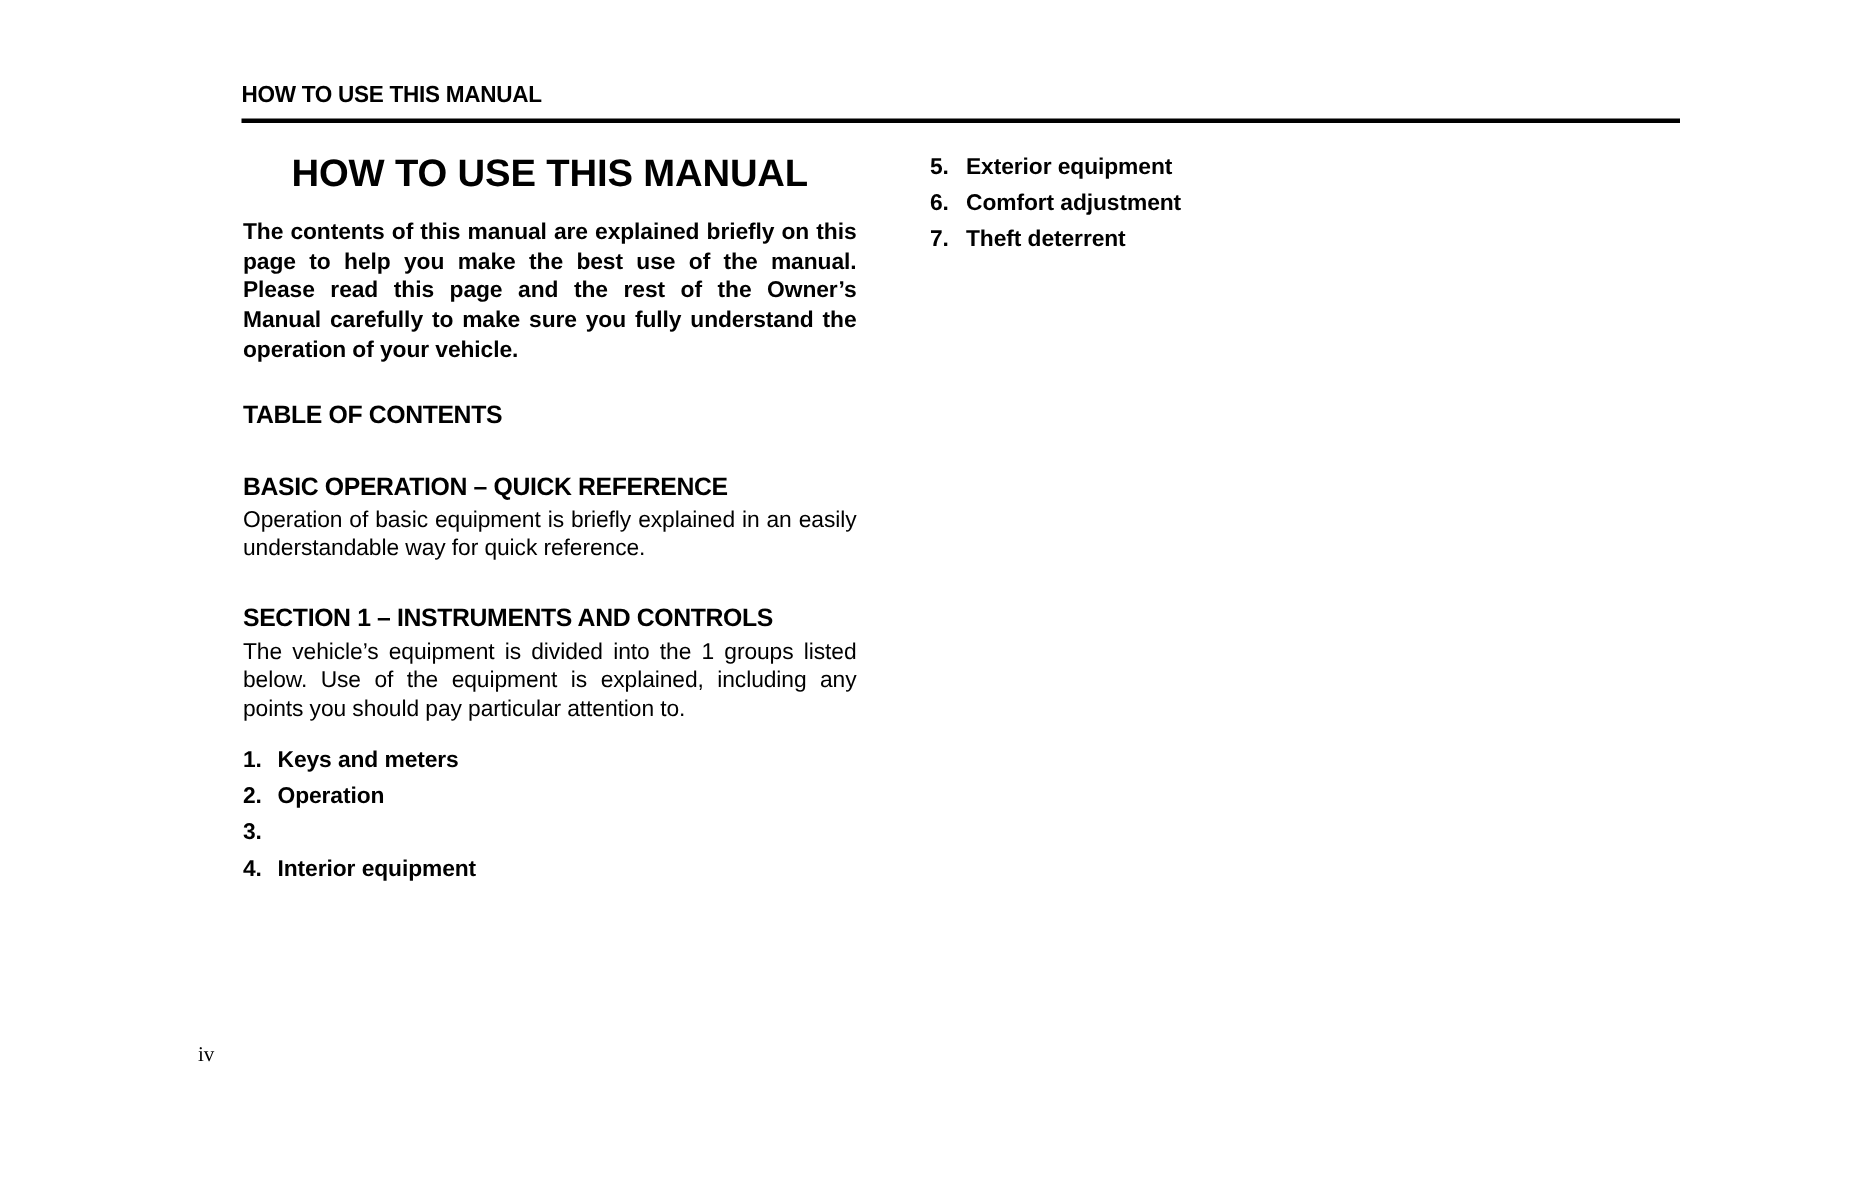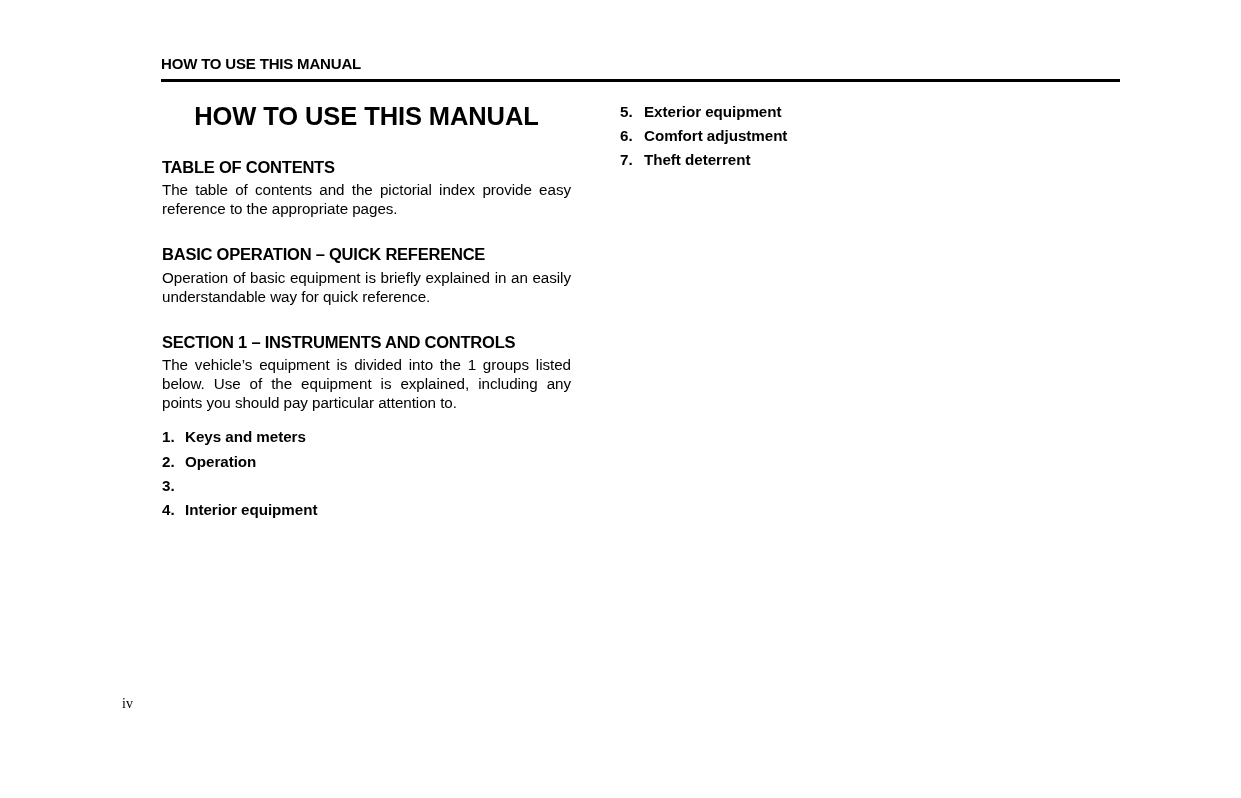--- a/index.html
+++ b/index.html
@@ -130,45 +130,45 @@
     flex: 0 0 23px;
   }
   .numlist.right li .num {
     width: 24px;
     flex: 0 0 24px;
   }
 
   
   .folio {
     position: absolute;
-    left: 122px;
+    left: 132px;
     top: 697px;
     font-family: "Liberation Serif", serif;
     font-size: 14px;
     line-height: 1;
     color: #000000;
   }
 </style>
 </head>
 <body>
 
 <div class="page">
 
   <div class="running-header">HOW TO USE THIS MANUAL</div>
 
   <div class="header-rule"></div>
 
   <div class="col-left">
 
     <h1 class="doc-title">HOW TO USE THIS MANUAL</h1>
 
+    <p class="lead first">The contents of this manual are explained briefly on this page to help you make the best use of the manual.  Please read this page and the rest of the Owner’s Manual carefully to make sure you fully understand the operation of your vehicle.</p>
 
 
     <h2 class="section-head sh-toc">TABLE OF CONTENTS</h2>
-    <p class="body-text">The table of contents and the pictorial index provide easy reference to the appropriate pages.</p>
 
     <h2 class="section-head sh-basic">BASIC OPERATION – QUICK REFERENCE</h2>
     <p class="body-text">Operation of basic equipment is briefly explained in an easily understandable way for quick reference.</p>
 
     <h2 class="section-head sh-sect">SECTION 1 – INSTRUMENTS AND CONTROLS</h2>
     <p class="body-text">The vehicle’s equipment is divided into the 1 groups listed below.  Use of the equipment is explained, including any points you should pay particular attention to.</p>
 
     <ol class="numlist left">
       <li>
         <span class="num">1.</span>

